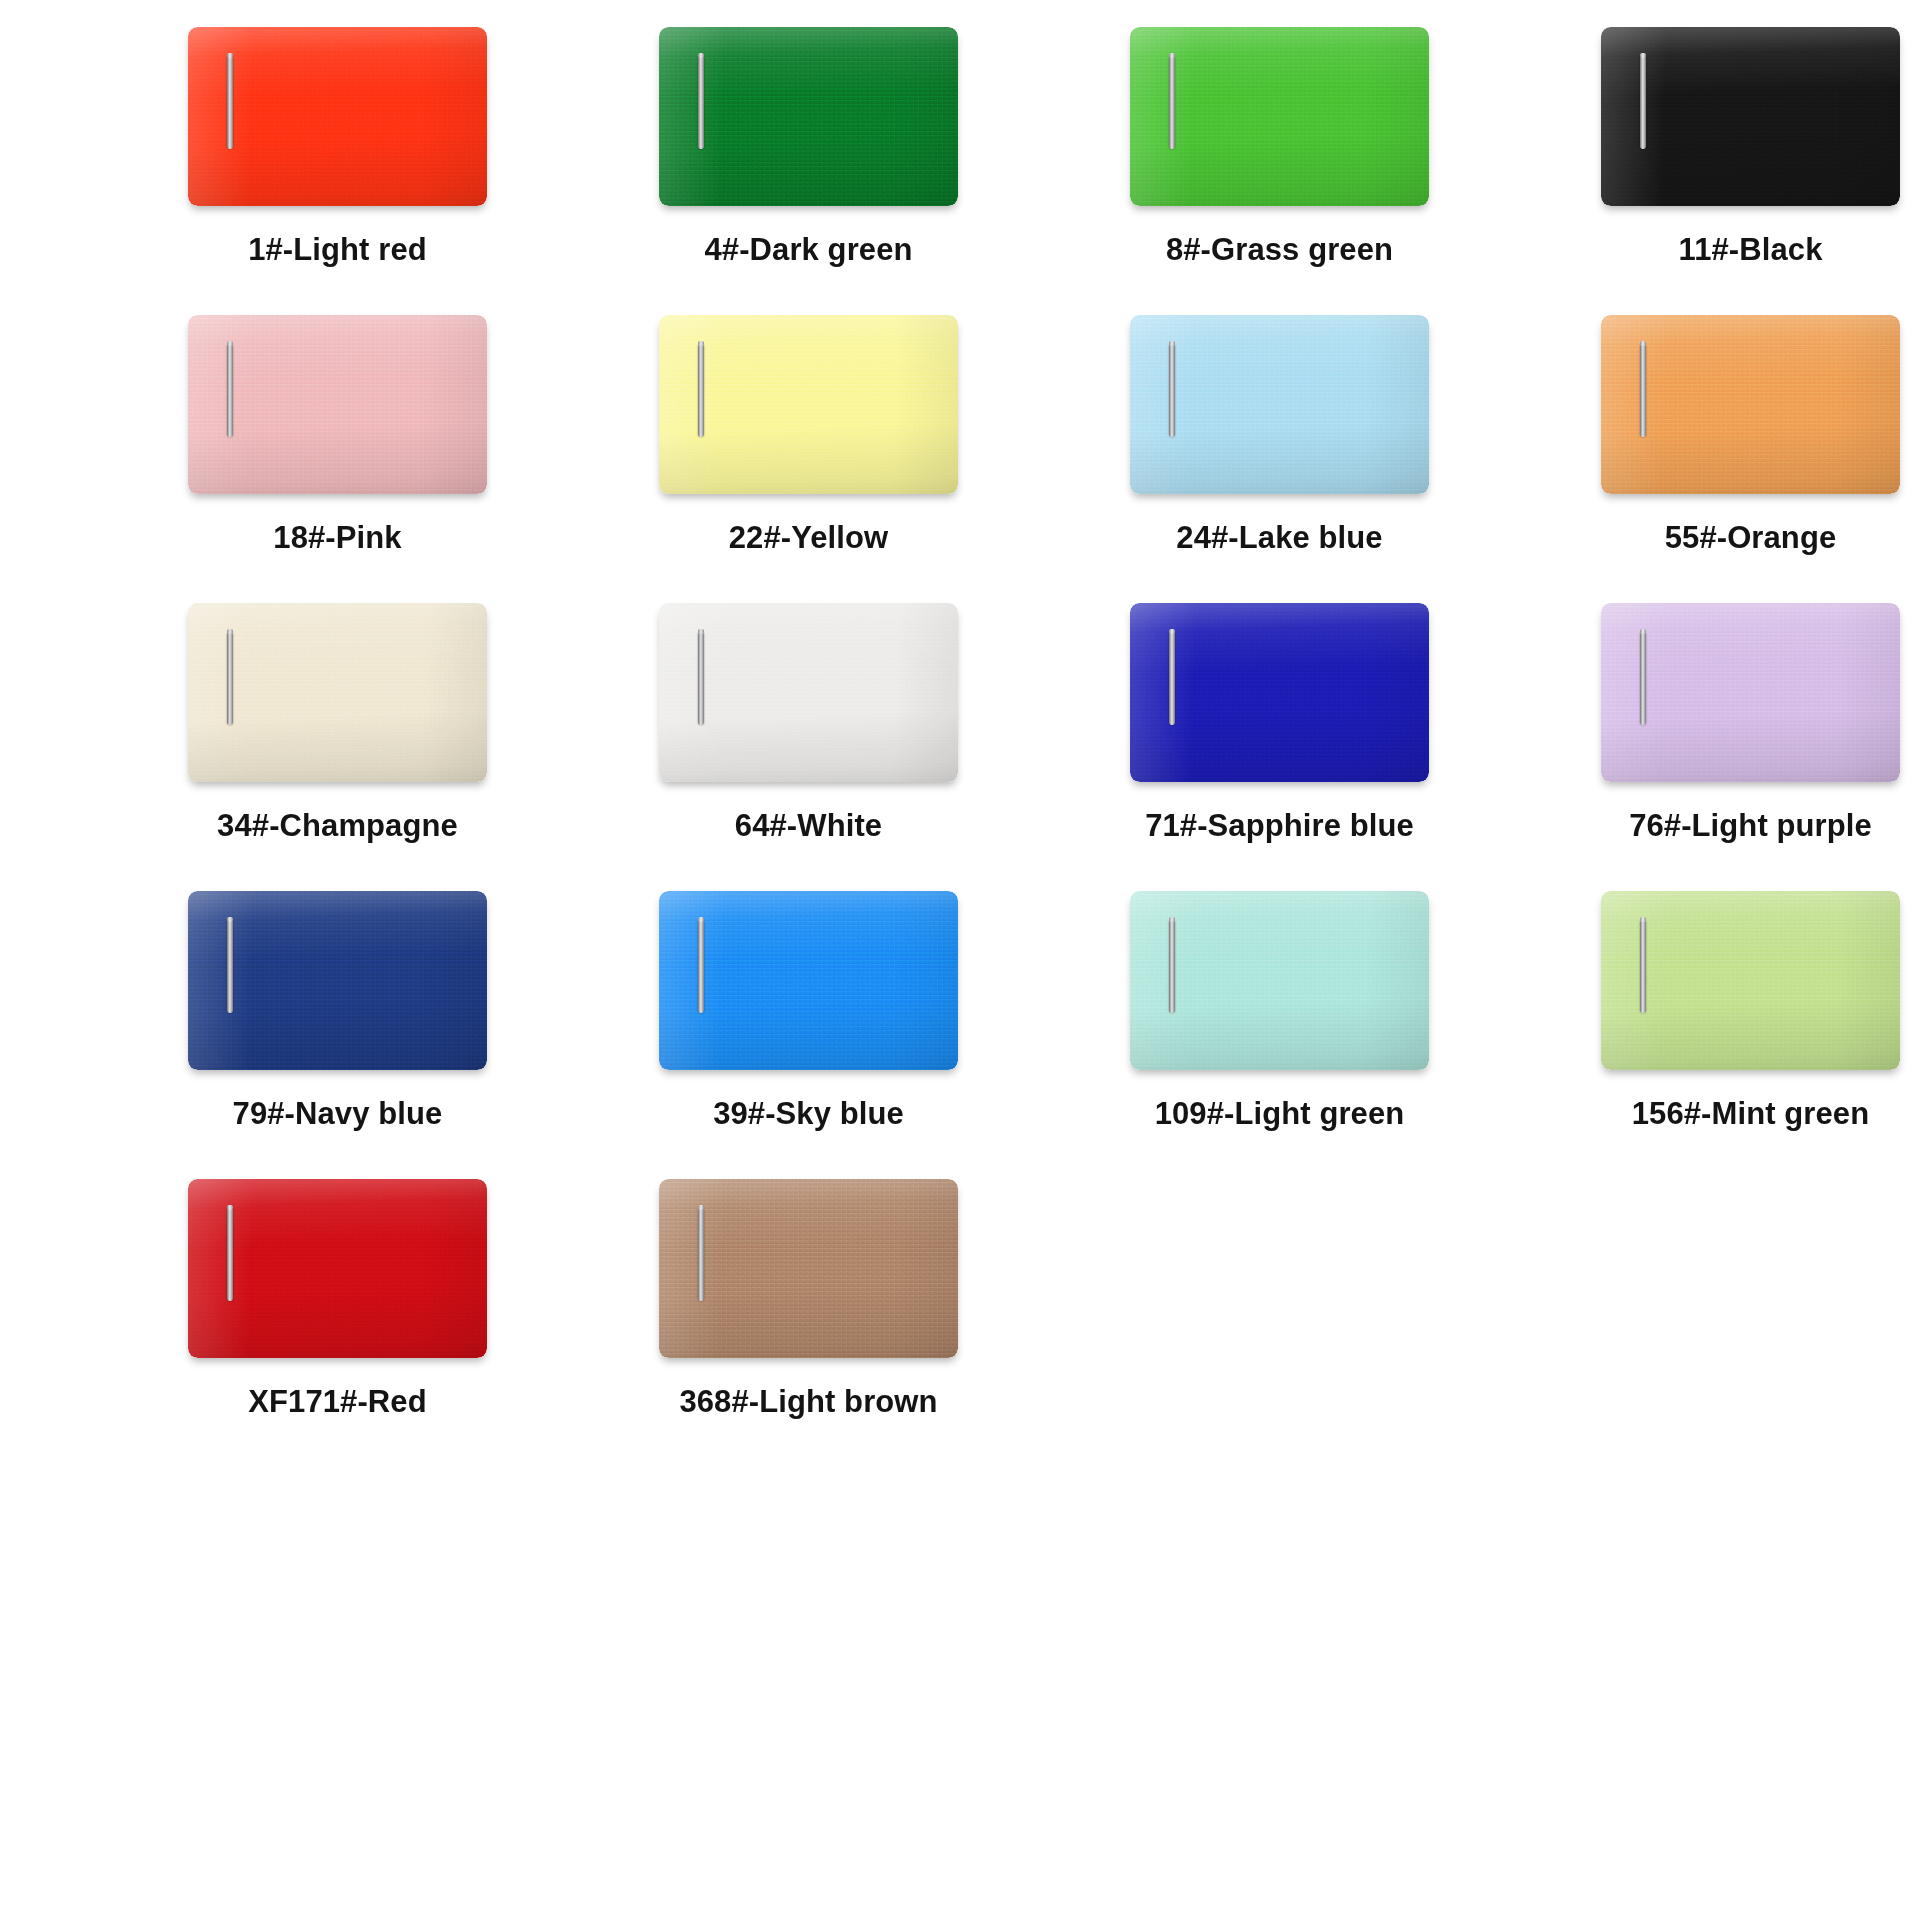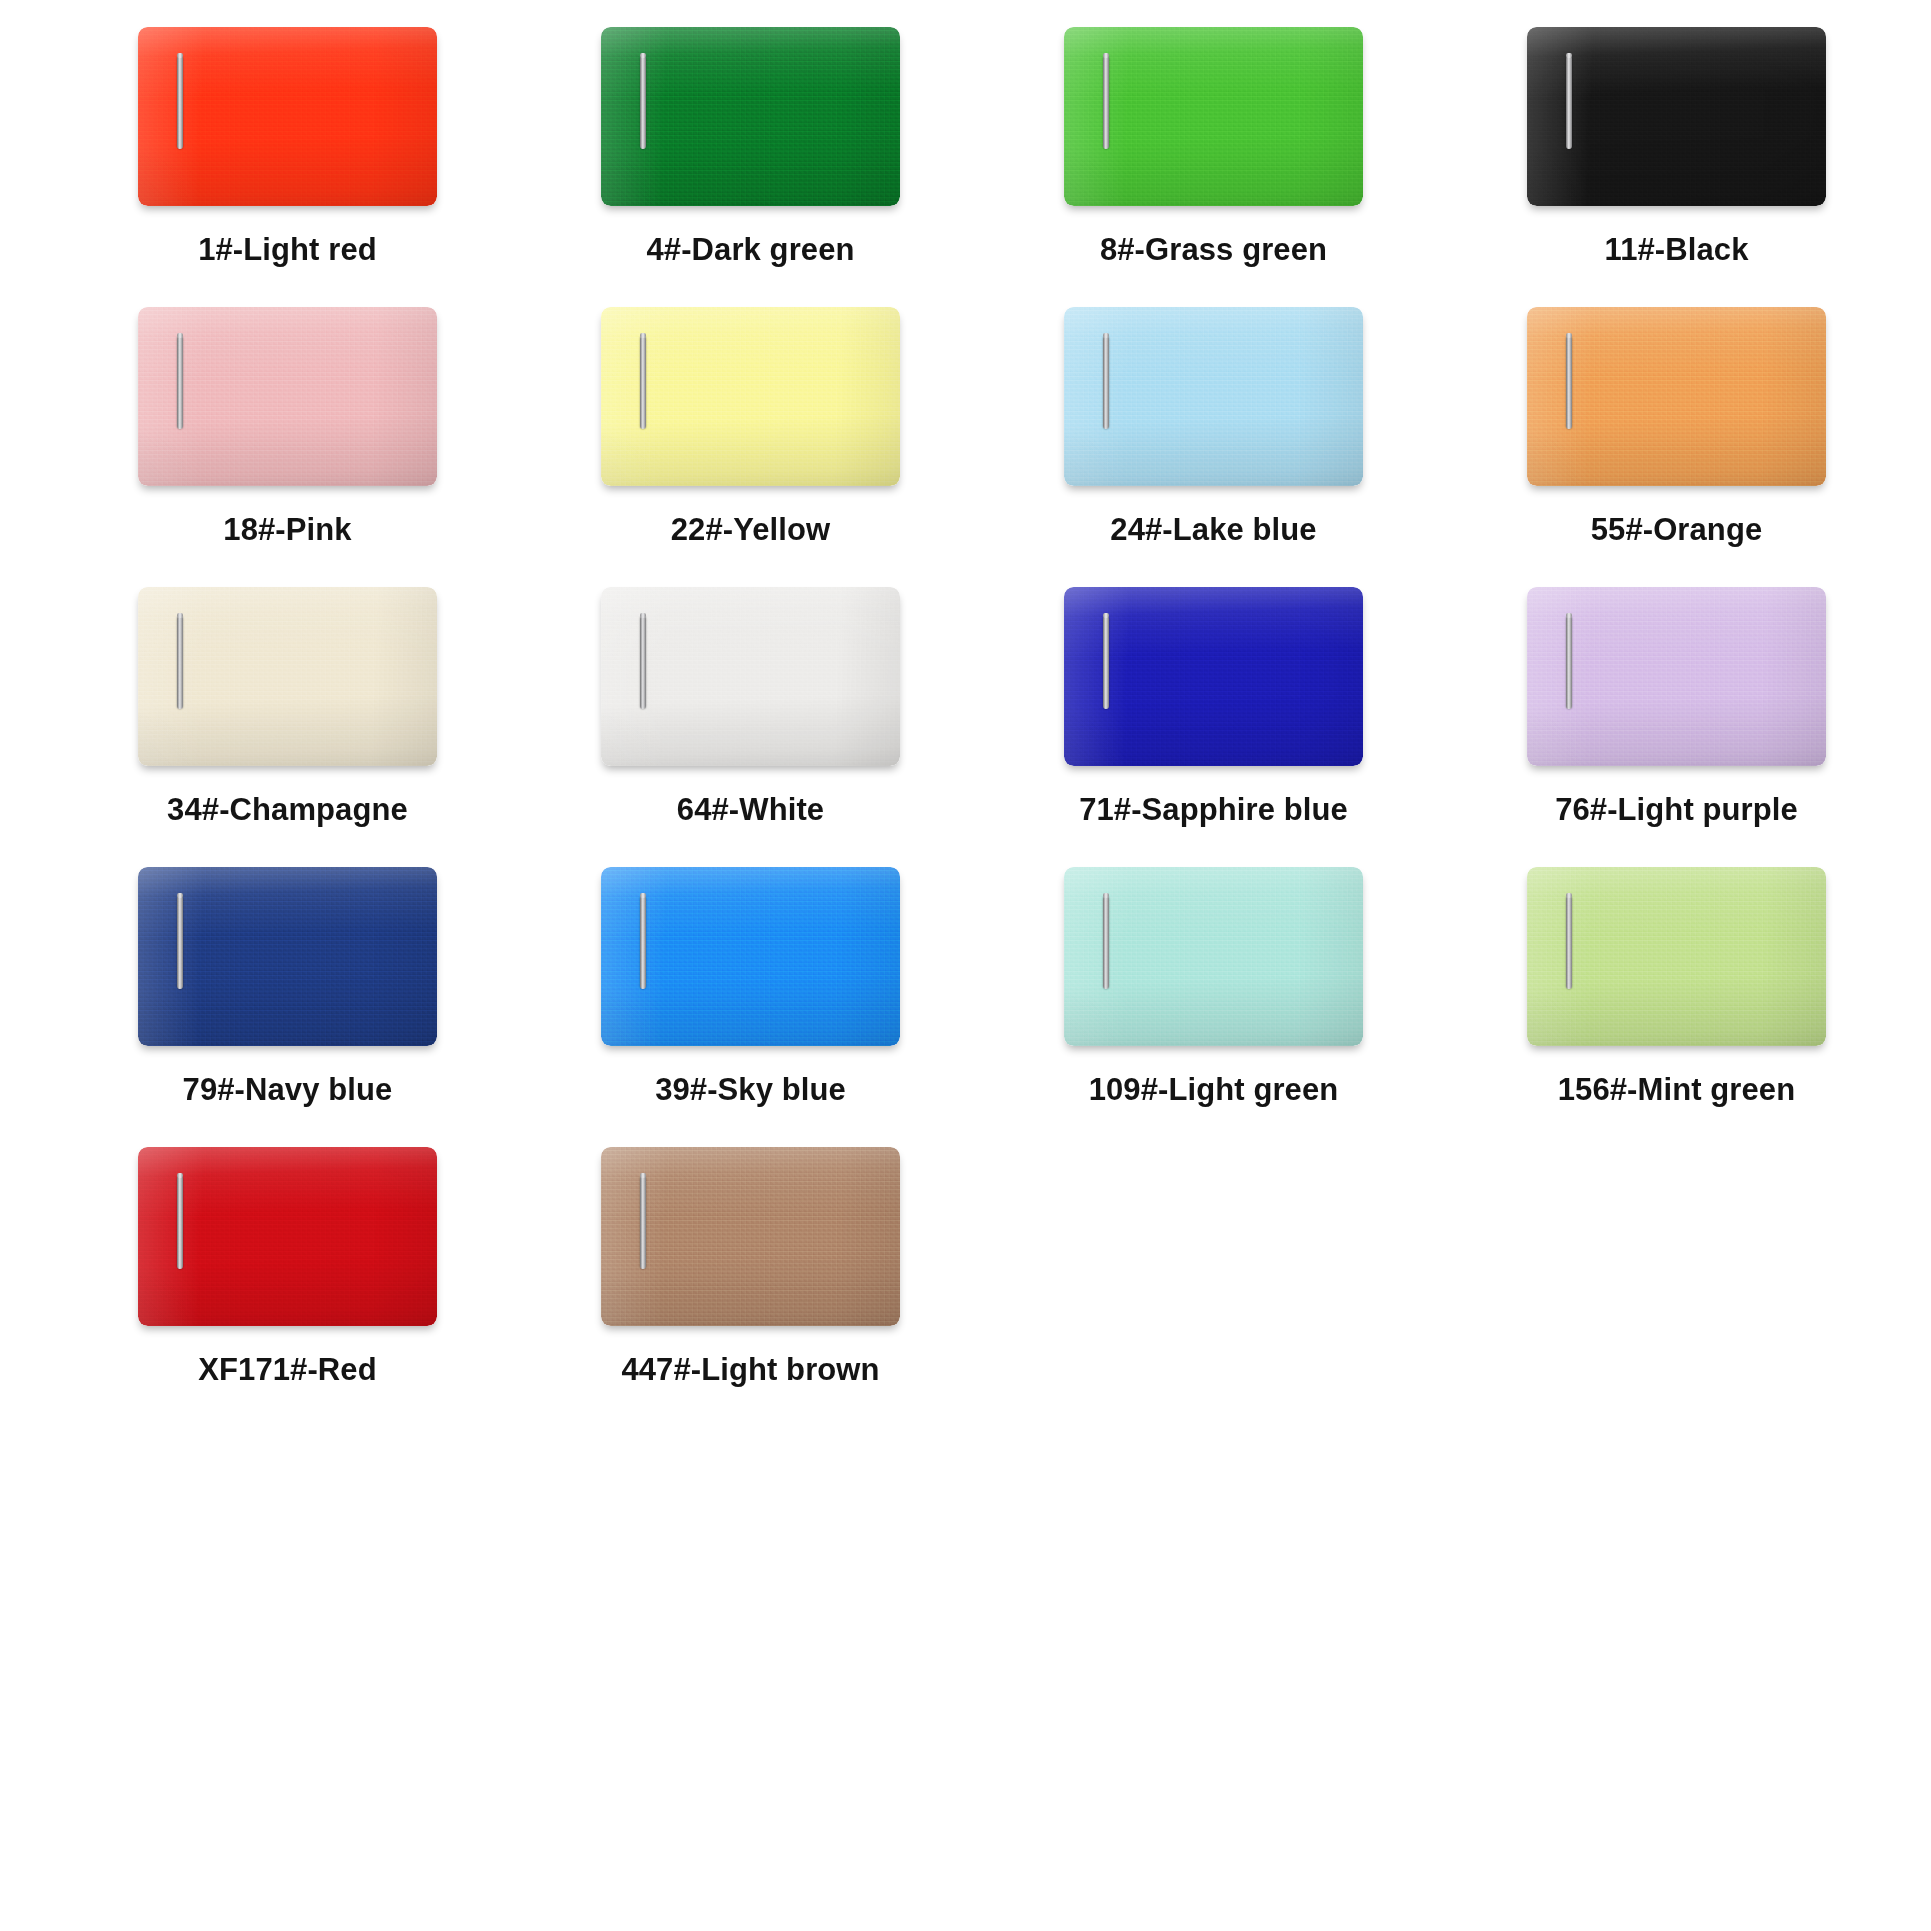--- a/index.html
+++ b/index.html
@@ -15,23 +15,24 @@
     -webkit-font-smoothing: antialiased;
     overflow: hidden;
   }
 
   #swatch-grid {
     display: grid;
     grid-template-columns: repeat(4, 463px);
     grid-auto-rows: 280px;
     column-gap: 0px;
     row-gap: 0px;
-    padding-left: 56px;
+    padding-left: 106px;
     padding-top: 27px;
     box-sizing: border-box;
+    gap: 8px;
   }
 
   .swatch-cell {
     display: flex;
     flex-direction: column;
     align-items: center;
     justify-content: flex-start;
     width: 463px;
   }
 
@@ -342,16 +343,16 @@
     </div>
     <div class="swatch-cell">
       <div class="chip-wrap">
         <div class="chip">
           <div class="fill" style="background: rgb(175, 133, 105);"></div>
           <div class="weave"></div>
           <div class="shade"></div>
         </div>
         <div class="pin"></div>
       </div>
-      <div class="chip-label">447#-Light brown</div>
+      <div class="chip-label">368#-Light brown</div>
     </div>
   </div>
 
 
 </body></html>

